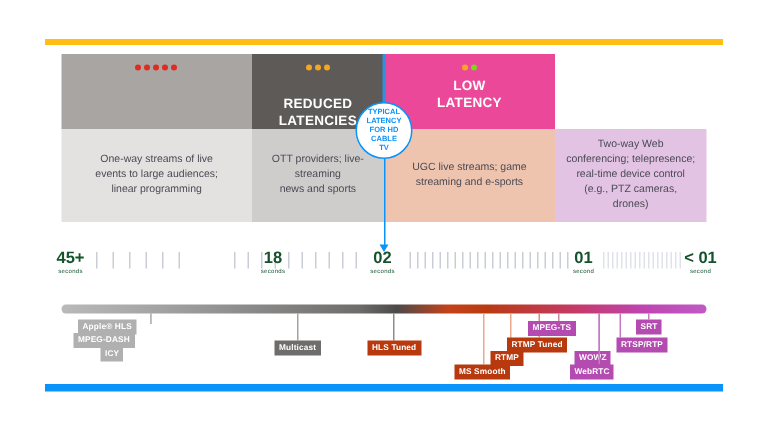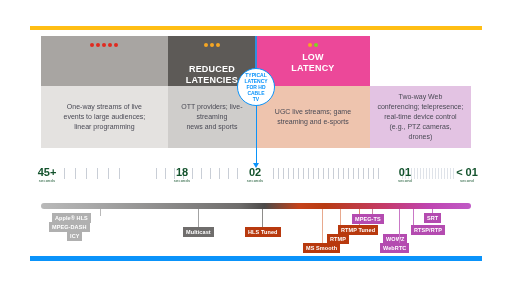--- a/index.html
+++ b/index.html
@@ -327,21 +327,21 @@
       <span class="scale-unit">seconds</span>
     </div>
     <div class="scale-label" style="left: 108px; margin-left: 44px;">
       <span class="scale-num">18</span>
       <span class="scale-unit">seconds</span>
     </div>
     <div class="scale-label" style="left: 225px;">
       <span class="scale-num">02</span>
       <span class="scale-unit">seconds</span>
     </div>
-    <div class="scale-label" style="left: 375px;">
+    <div class="scale-label" style="left: 359px;">
       <span class="scale-num">01</span>
       <span class="scale-unit">second</span>
     </div>
     <div class="scale-label" style="left: 437px;">
       <span class="scale-num">&lt; 01</span>
       <span class="scale-unit">second</span>
     </div>
   </div>
 
 <div class="gradient-bar"></div>

